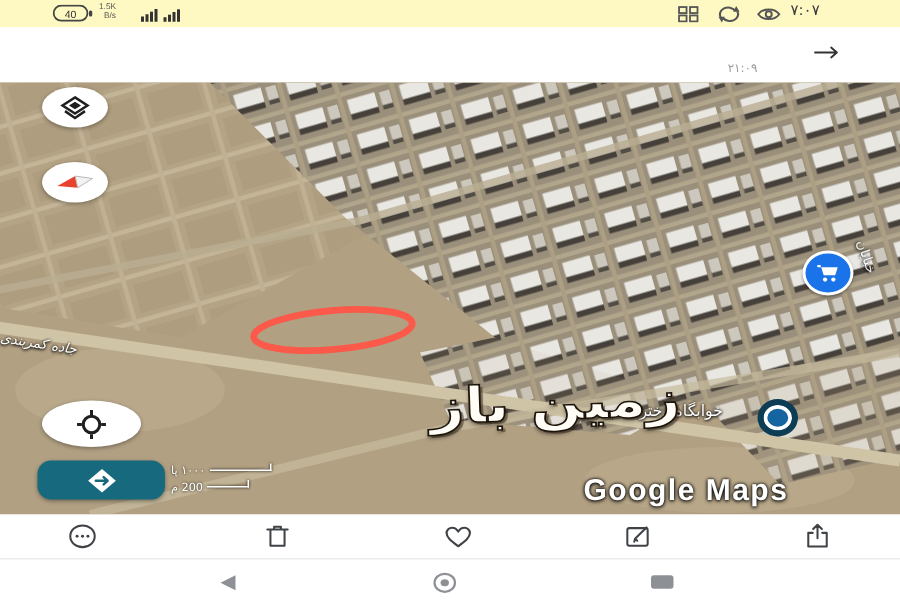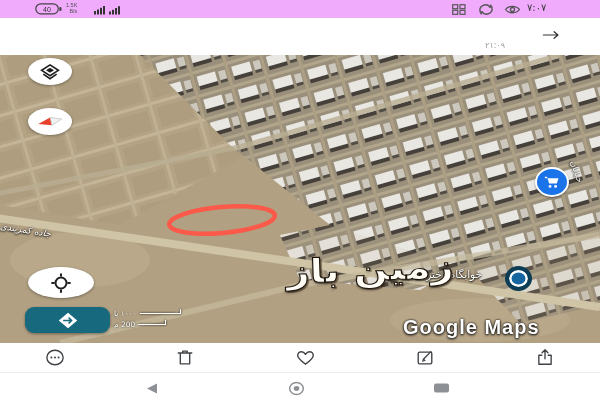--- a/index.html
+++ b/index.html
@@ -1,21 +1,21 @@
 <!DOCTYPE html>
 <html lang="fa"><head>
 <meta charset="utf-8">
 <style>
   html,body{margin:0;padding:0;background:#ddd;}
   .screen{position:relative;width:600px;height:400px;background:#fff;overflow:hidden;
           font-family:"Liberation Sans",sans-serif;}
   .fa{font-family:"DejaVu Sans",sans-serif;}
 
   
-  .status-bar{position:absolute;left:0;top:0;width:600px;height:18px;background:#f0abfc;}
+  .status-bar{position:absolute;left:0;top:0;width:600px;height:18px;background:#fef9c3;}
   .sb-abs{position:absolute;}
   .netspeed{font-size:5.5px;line-height:5.5px;color:#555;text-align:right;}
   .sb-time{font-size:10px;color:#3a3a3a;}
 
   
   .app-header{position:absolute;left:0;top:18px;width:600px;height:37px;background:#fff;}
   .hdr-title{position:absolute;right:70px;top:7px;font-size:13.5px;color:#222;direction:rtl;}
   .hdr-sub{position:absolute;right:95px;top:23px;font-size:8px;color:#9b9b9b;direction:rtl;}
   .hdr-back{position:absolute;left:536px;top:8px;width:30px;height:18px;display:flex;
             align-items:center;justify-content:center;}
@@ -171,21 +171,21 @@
         <span class="s-txt fa">۱۰۰۰ پا</span>
         <span class="s-line" style="width:40px;"></span>
       </div>
       <div class="s-row">
         <span class="s-txt fa">200 م</span>
         <span class="s-line" style="width:27px;"></span>
       </div>
     </div>
 
     
-    <span class="ovl attribution" style="left:403px;top:261px;">Google Maps</span>
+    <span class="ovl attribution" style="left:389px;top:261px;">Google Maps</span>
 
     
     <div class="map-btn" style="left:28px;top:3px;width:44px;height:27px;">
       <svg width="20" height="18" viewBox="0 0 24 20">
         <path d="M12 1.5 L22 8 L12 14.5 L2 8 Z" fill="none" stroke="#1f1f1f" stroke-width="2"></path>
         <path d="M12 5 L16.8 8 L12 11 L7.2 8 Z" fill="#1f1f1f"></path>
         <path d="M4 12.5 L12 18 L20 12.5" fill="none" stroke="#1f1f1f" stroke-width="2"></path>
       </svg>
     </div>
 

